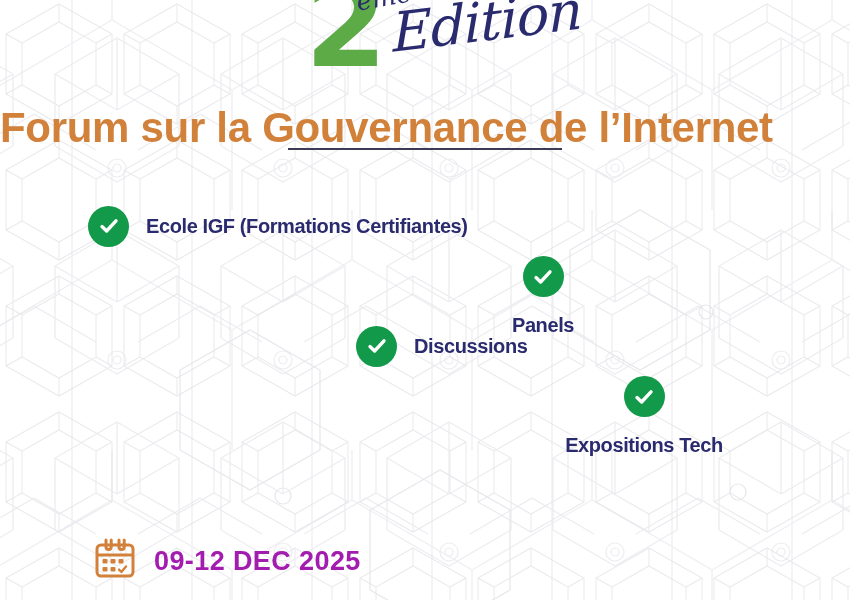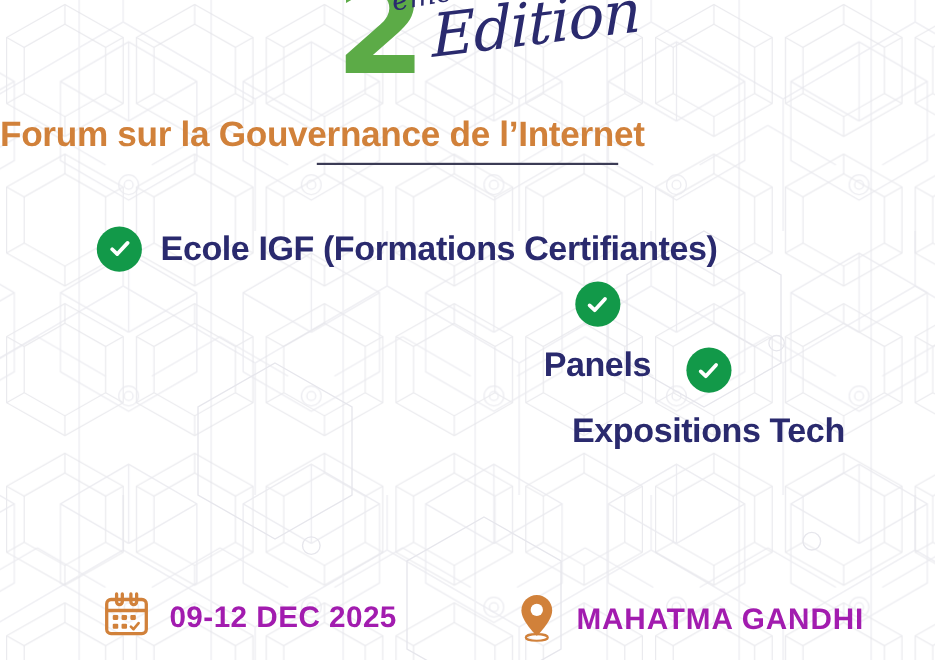--- a/index.html
+++ b/index.html
@@ -80,21 +80,21 @@
     letter-spacing: -1px;
   }
 
   
   .main-title {
     position: absolute;
     left: 0;
     top: 104px;
     width: 712px;
     text-align: left;
-    font-size: 32px;
+    font-size: 42px;
     font-weight: 700;
     color: #d1813a;
     letter-spacing: -0.3px;
     white-space: nowrap;
   }
   .title-rule {
     position: absolute;
     left: 288px;
     top: 148px;
     width: 274px;
@@ -126,21 +126,21 @@
     height: 41px;
     border-radius: 50%;
     background: #129949;
     display: flex;
     align-items: center;
     justify-content: center;
   }
   .check-badge svg { display: block; }
 
   .feature-label {
-    font-size: 31px;
+    font-size: 20px;
     font-weight: 700;
     color: #2a2a6e;
     letter-spacing: -0.4px;
     white-space: nowrap;
   }
 
   
   .footer {
     position: absolute;
     left: 0;
@@ -241,20 +241,28 @@
 
       <div class="feature feature-1">
         <span class="check-badge">
           <svg width="24" height="24" viewBox="0 0 24 24" aria-hidden="true">
             <path d="M5 12.6 L9.6 17 L19 6.8" fill="none" stroke="#ffffff" stroke-width="3.4" stroke-linecap="round" stroke-linejoin="round"></path>
           </svg>
         </span>
         <span class="feature-label">Panels</span>
       </div>
 
+      <div class="feature feature-2">
+        <span class="check-badge">
+          <svg width="24" height="24" viewBox="0 0 24 24" aria-hidden="true">
+            <path d="M5 12.6 L9.6 17 L19 6.8" fill="none" stroke="#ffffff" stroke-width="3.4" stroke-linecap="round" stroke-linejoin="round"></path>
+          </svg>
+        </span>
+        <span class="feature-label">Discussions</span>
+      </div>
 
       <div class="feature feature-3">
         <span class="check-badge">
           <svg width="24" height="24" viewBox="0 0 24 24" aria-hidden="true">
             <path d="M5 12.6 L9.6 17 L19 6.8" fill="none" stroke="#ffffff" stroke-width="3.4" stroke-linecap="round" stroke-linejoin="round"></path>
           </svg>
         </span>
         <span class="feature-label">Expositions Tech</span>
       </div>
 
@@ -275,27 +283,17 @@
               <rect x="26.5" y="23" width="5" height="4.6" rx="1"></rect>
               <rect x="10.5" y="31" width="5" height="4.6" rx="1"></rect>
               <rect x="18.5" y="31" width="5" height="4.6" rx="1"></rect>
             </g>
             <path d="M27 33.6 L29.4 36 L34 30.4" fill="none" stroke="#d1813a" stroke-width="2.4" stroke-linecap="round" stroke-linejoin="round"></path>
           </svg>
         </span>
         <span class="meta-text">09-12 DEC 2025</span>
       </div>
 
-      <div class="meta meta-place">
-        <span class="meta-icon">
-          <svg width="40" height="46" viewBox="0 0 40 46" aria-hidden="true">
-            <path d="M20 3 C12.3 3 6 9.3 6 17 C6 27 20 40 20 40 C20 40 34 27 34 17 C34 9.3 27.7 3 20 3 Z" fill="#d1813a"></path>
-            <circle cx="20" cy="16.5" r="5.6" fill="#ffffff"></circle>
-            <ellipse cx="20" cy="41.5" rx="10" ry="3" fill="none" stroke="#d1813a" stroke-width="2"></ellipse>
-          </svg>
-        </span>
-        <span class="meta-text">MAHATMA GANDHI</span>
-      </div>
 
     </div>
 
   </div>
 </div>
 
 </body></html>

